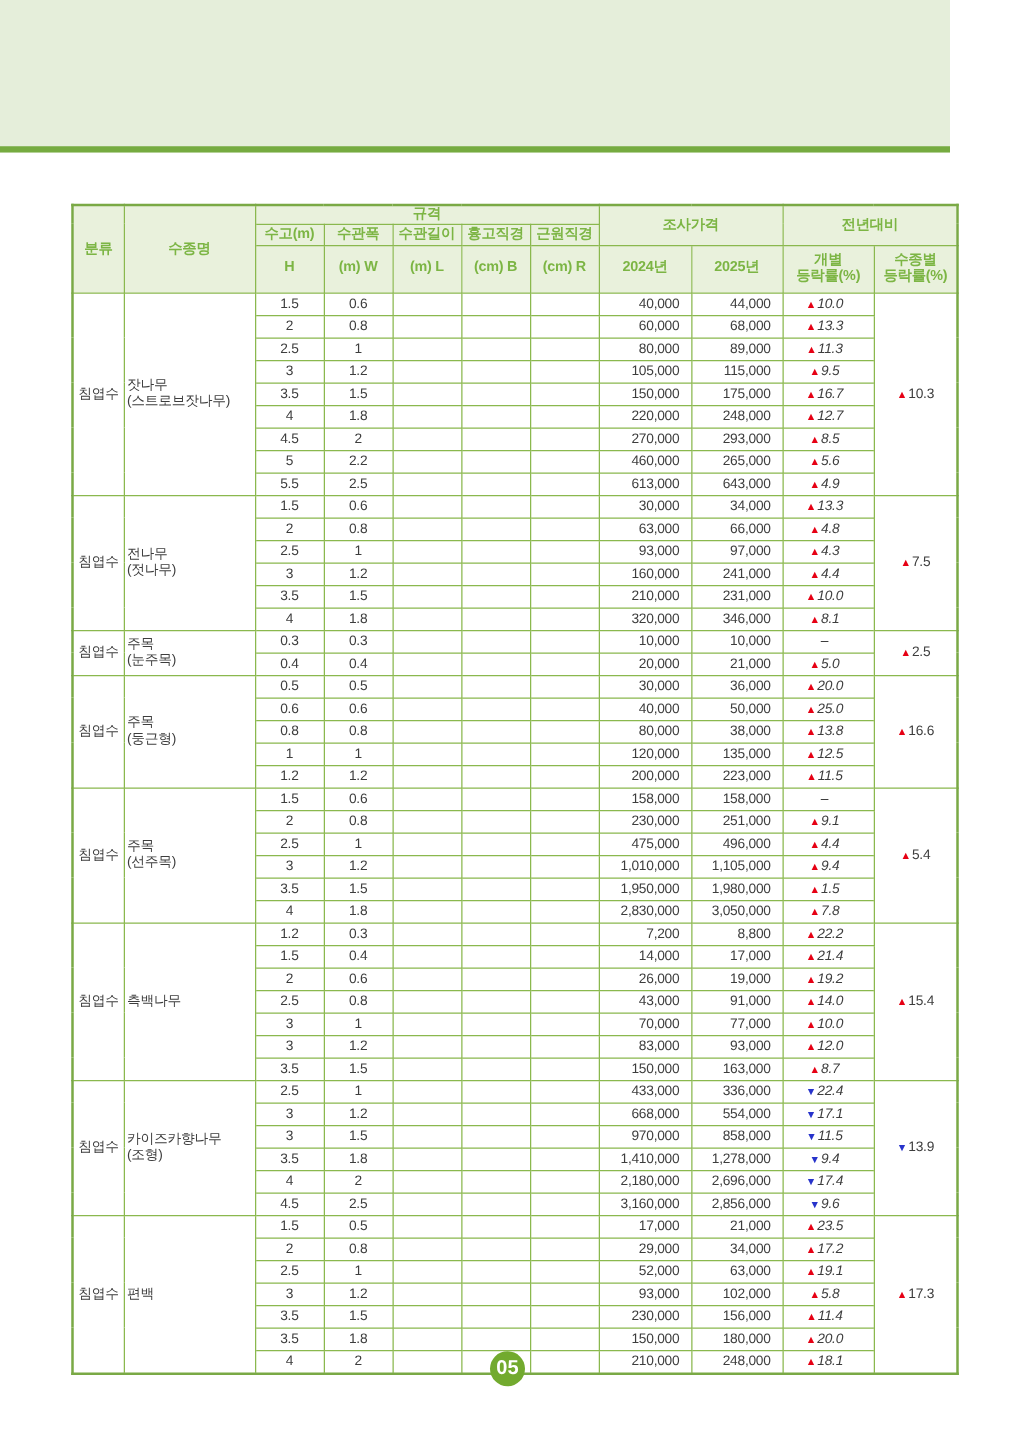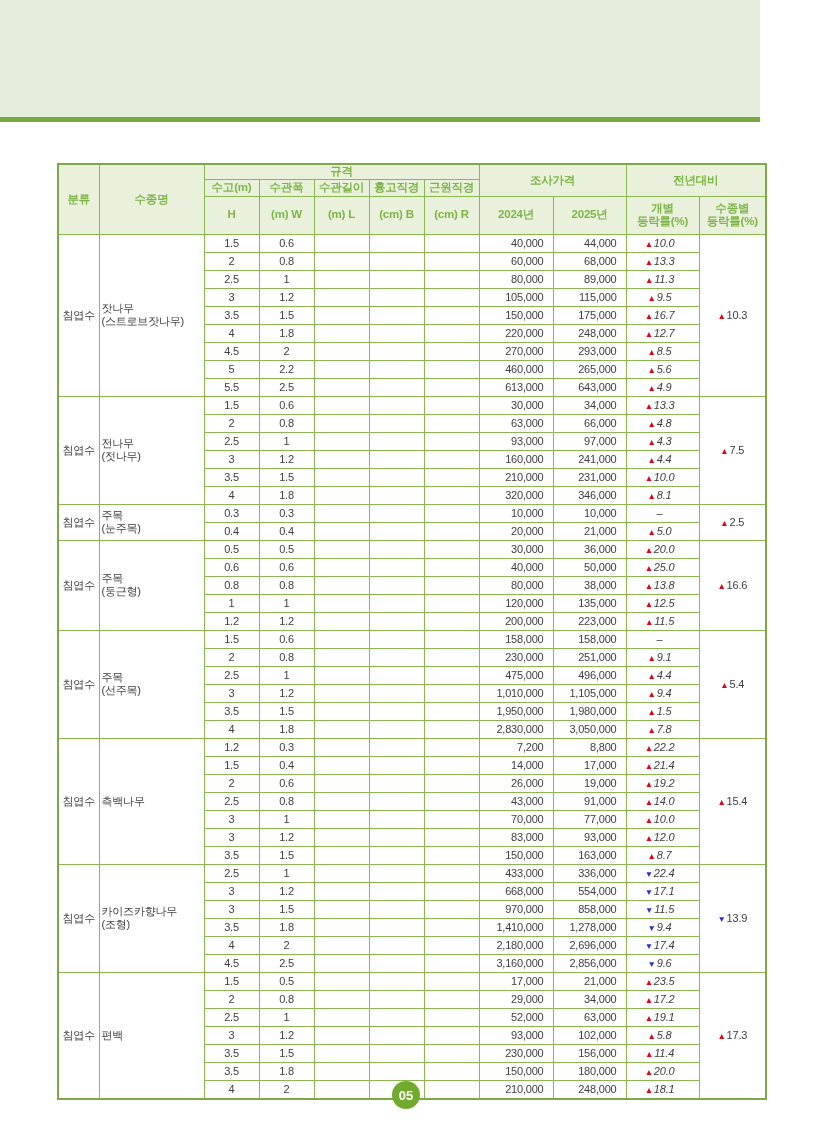--- a/index.html
+++ b/index.html
@@ -31,21 +31,21 @@
   td.ctr{text-align:center;}
   td.num{text-align:right;padding-right:9px;}
   td.rate{text-align:center;padding-right:8px;font-style:italic;}
   td.sprate{text-align:center;margin-left:32px;}
   .tri-up{color:#e60014;font-size:8.5px;margin-right:1px;}
   .tri-down{color:#2733cb;font-size:8.5px;margin-right:1px;}
   td.species-cell div{}
   .page-badge{
     position:absolute;left:392px;top:1081px;width:28px;height:28px;
     border-radius:50%;background:#72aa2e;color:#ffffff;
-    font-size:13px;font-weight:bold;display:flex;align-items:center;justify-content:center;
+    font-size:16px;font-weight:bold;display:flex;align-items:center;justify-content:center;
     font-family:"Liberation Sans",sans-serif;
   }
 </style>
 </head>
 <body>
 
 <div class="page">
 
   <div class="banner"></div>
 

